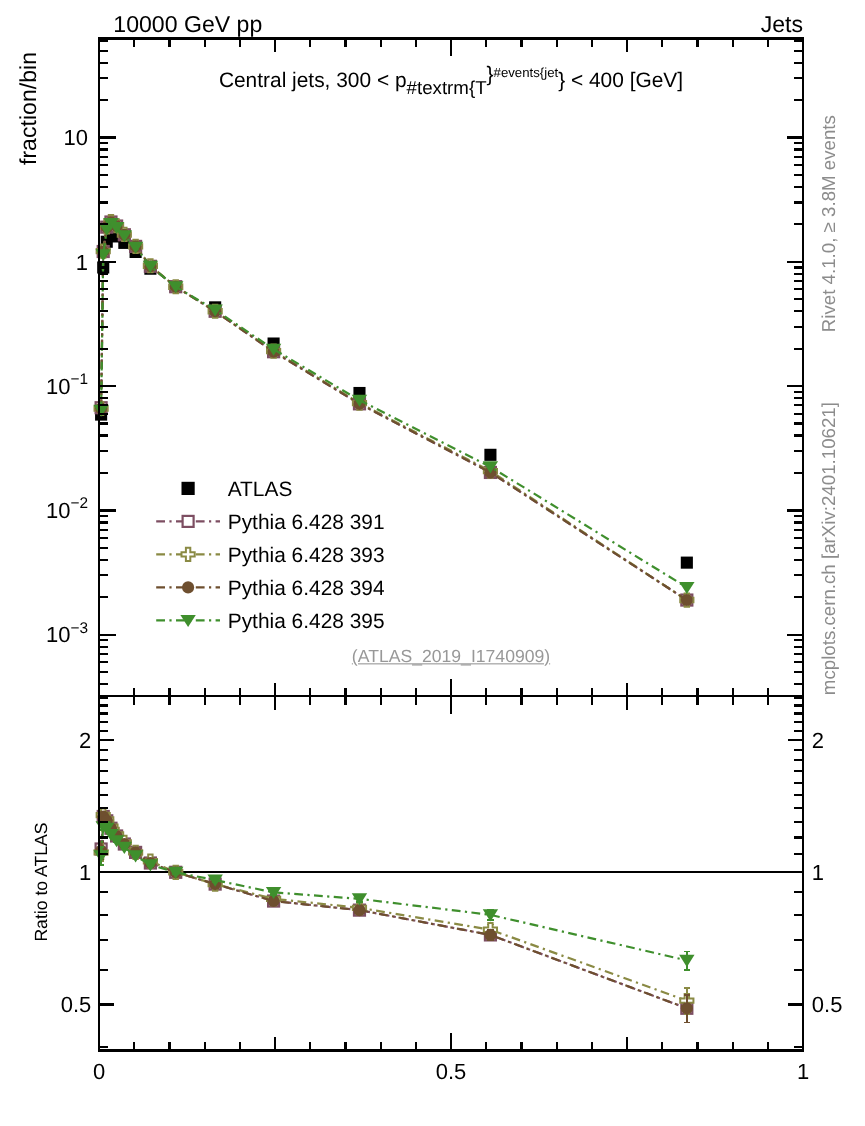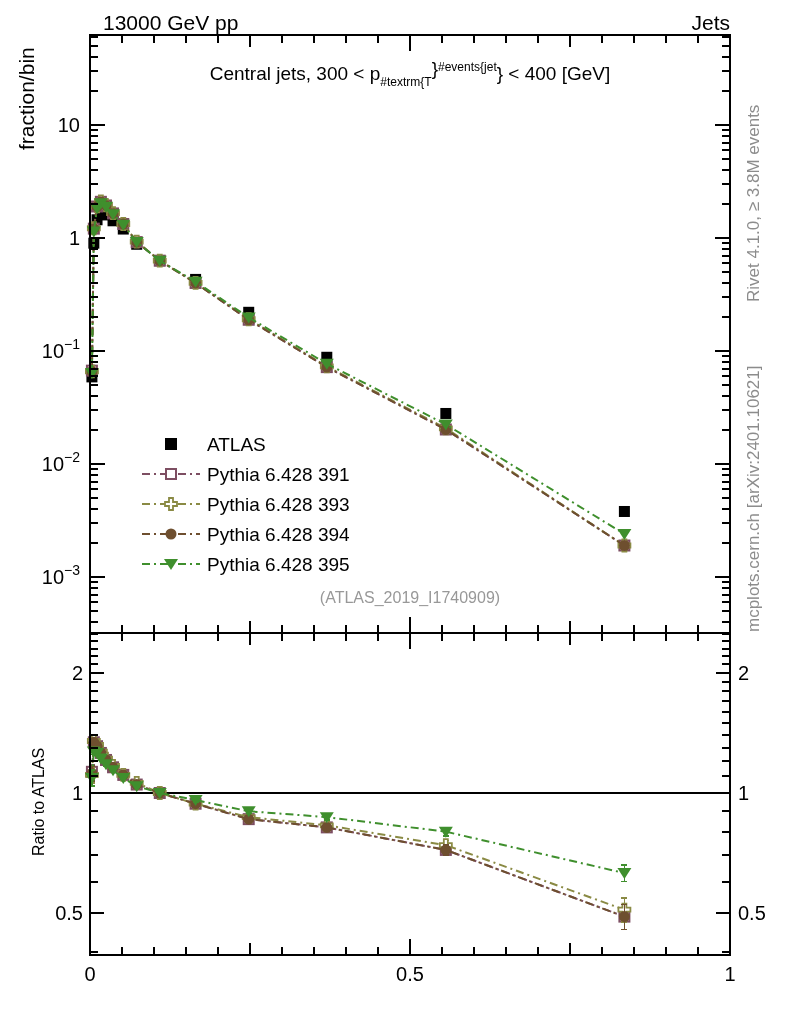--- a/index.html
+++ b/index.html
@@ -3,24 +3,24 @@
 <meta charset="utf-8">
 <style>
   html,body{margin:0;padding:0;background:#fff;}
   .page{position:relative;width:786px;height:1024px;background:#ffffff;
         font-family:"Liberation Sans",sans-serif;color:#000;overflow:hidden;}
   .abs{position:absolute;white-space:nowrap;}
   .hdr{font-size:21px;top:11px;}
   .hdr-left{left:103px;}
   .hdr-right{left:90px;width:640px;text-align:right;}
   .panel-title{left:90px;width:640px;text-align:center;top:58px;font-size:19px;}
-  .pt-sub{font-size:12px;vertical-align:-6px;}
+  .pt-sub{font-size:17px;vertical-align:-6px;}
   .pt-sup{font-size:12px;vertical-align:9px;}
   .pt-brace1{vertical-align:5px;}
-  .watermark{left:90px;width:640px;text-align:center;top:589px;font-size:16px;color:#989898;}
+  .watermark{left:90px;width:640px;text-align:center;top:589px;font-size:16px;color:#989898;text-decoration:underline;}
   .rot{transform:rotate(-90deg);transform-origin:0 0;}
   .ylabel-main{left:15px;top:150px;font-size:21px;}
   .ylabel-ratio{left:30px;top:856px;font-size:16px;}
   .side{font-size:17px;color:#8c8c8c;}
   .side-top{left:744px;top:302px;}
   .side-bottom{left:744px;top:632px;}
   .xlabel{left:90px;width:640px;text-align:right;top:994px;font-size:20px;margin-top:38px;}
   svg{position:absolute;left:0;top:0;}
 </style>
 </head>
@@ -610,21 +610,21 @@
           <path d="M 164 559 L 178 559 L 171 570 Z" fill="#3f8f2d"></path>
           <text x="207" y="571" font-size="19" text-anchor="start" fill="#000" font-family="&quot;Liberation Sans&quot;,sans-serif">Pythia 6.428 395</text>
         </g>
       </g>
       <g>
         <rect x="90" y="35" width="640" height="598" fill="none" stroke="#000000" stroke-width="2" shape-rendering="crispEdges"></rect>
         <rect x="90" y="633" width="640" height="322" fill="none" stroke="#000000" stroke-width="2" shape-rendering="crispEdges"></rect>
       </g>
     </svg>
 
-  <div class="abs hdr hdr-left">13000 GeV pp</div>
+  <div class="abs hdr hdr-left">10000 GeV pp</div>
   <div class="abs hdr hdr-right">Jets</div>
 
   <div class="abs panel-title"><span>Central jets, 300 &lt; p</span><span class="pt-sub">#textrm{T</span><span class="pt-brace1">}</span><span class="pt-sup">#events{jet</span><span>}</span><span> &lt; 400 [GeV]</span></div>
 
   <div class="abs watermark">(ATLAS_2019_I1740909)</div>
 
   <div class="abs rot ylabel-main">fraction/bin</div>
   <div class="abs rot ylabel-ratio">Ratio to ATLAS</div>
   <div class="abs xlabel">#zη</div>
 

